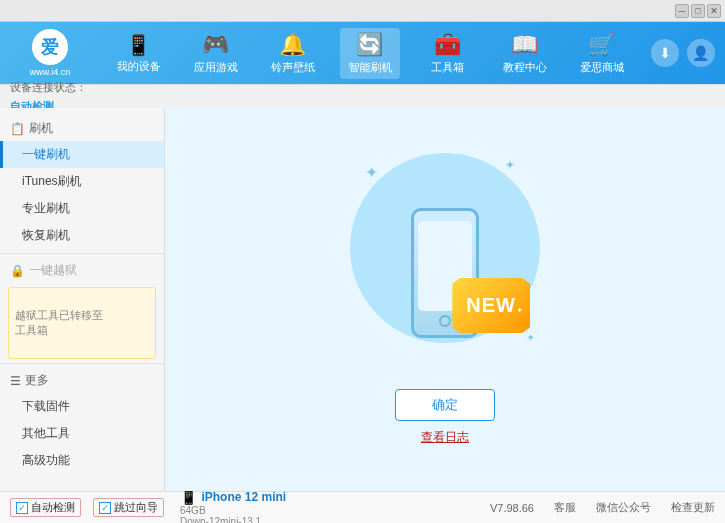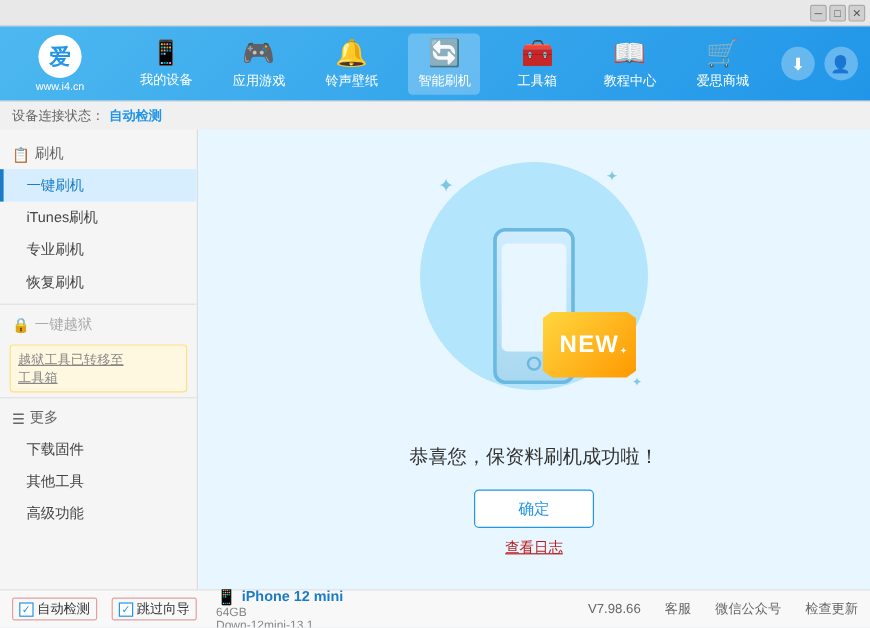--- a/index.html
+++ b/index.html
@@ -97,25 +97,25 @@
     }
     .sidebar-item.active {
       background: #d6eeff;
       color: #1a7cc8;
       border-left: 3px solid #1a7cc8;
       padding-left: 19px;
     }
     .sidebar-divider { height: 1px; background: #e0e0e0; margin: 4px 0; }
     .sidebar-notice {
       margin: 4px 8px;
-      padding: 4px 6px;
+      padding: 20px 6px;
       background: #fff8e1;
       border: 1px solid #ffe082;
       border-radius: 3px;
-      font-size: 11px; color: #888; text-decoration: underline;
+      font-size: 11px; color: #888;
     }
 
     
     .content {
       flex: 1;
       background: #e8f6ff;
       display: flex;
       flex-direction: column;
       align-items: center;
       justify-content: center;
@@ -220,21 +220,21 @@
     .statusbar {
       height: 24px;
       background: #f0f0f0;
       border-top: 1px solid #ddd;
       display: flex;
       align-items: center;
       padding: 0 10px;
       font-size: 11px; color: #666;
     }
     .status-connection {
-      display: flex; align-items: flex-start; gap: 4px;
+      display: flex; align-items: flex-start; gap: 4px; flex-direction: column;
     }
     .status-mode { color: #2196e8; font-weight: bold; }
 
     
     .bottombar {
       height: 32px;
       background: #f8f8f8;
       border-top: 1px solid #ddd;
       display: flex;
       align-items: center;
@@ -393,21 +393,20 @@
 
       <div class="new-badge-stars">
         <span>✦</span>
           <span>✦</span>
       </div>
       <div class="new-badge">NEW</div>
 
       <span class="sparkle sparkle-3">✦</span>
     </div>
 
-    <div class="success-text">恭喜您，保资料刷机成功啦！</div>
 
     <button class="confirm-btn">确定</button>
 
     <span class="secondary-link">查看日志</span>
   </div>
 </div>
 
 <div class="bottombar">
   <div style="display:flex; flex-direction:column; margin-right:16px;">
     <div class="bottom-checkboxes">

